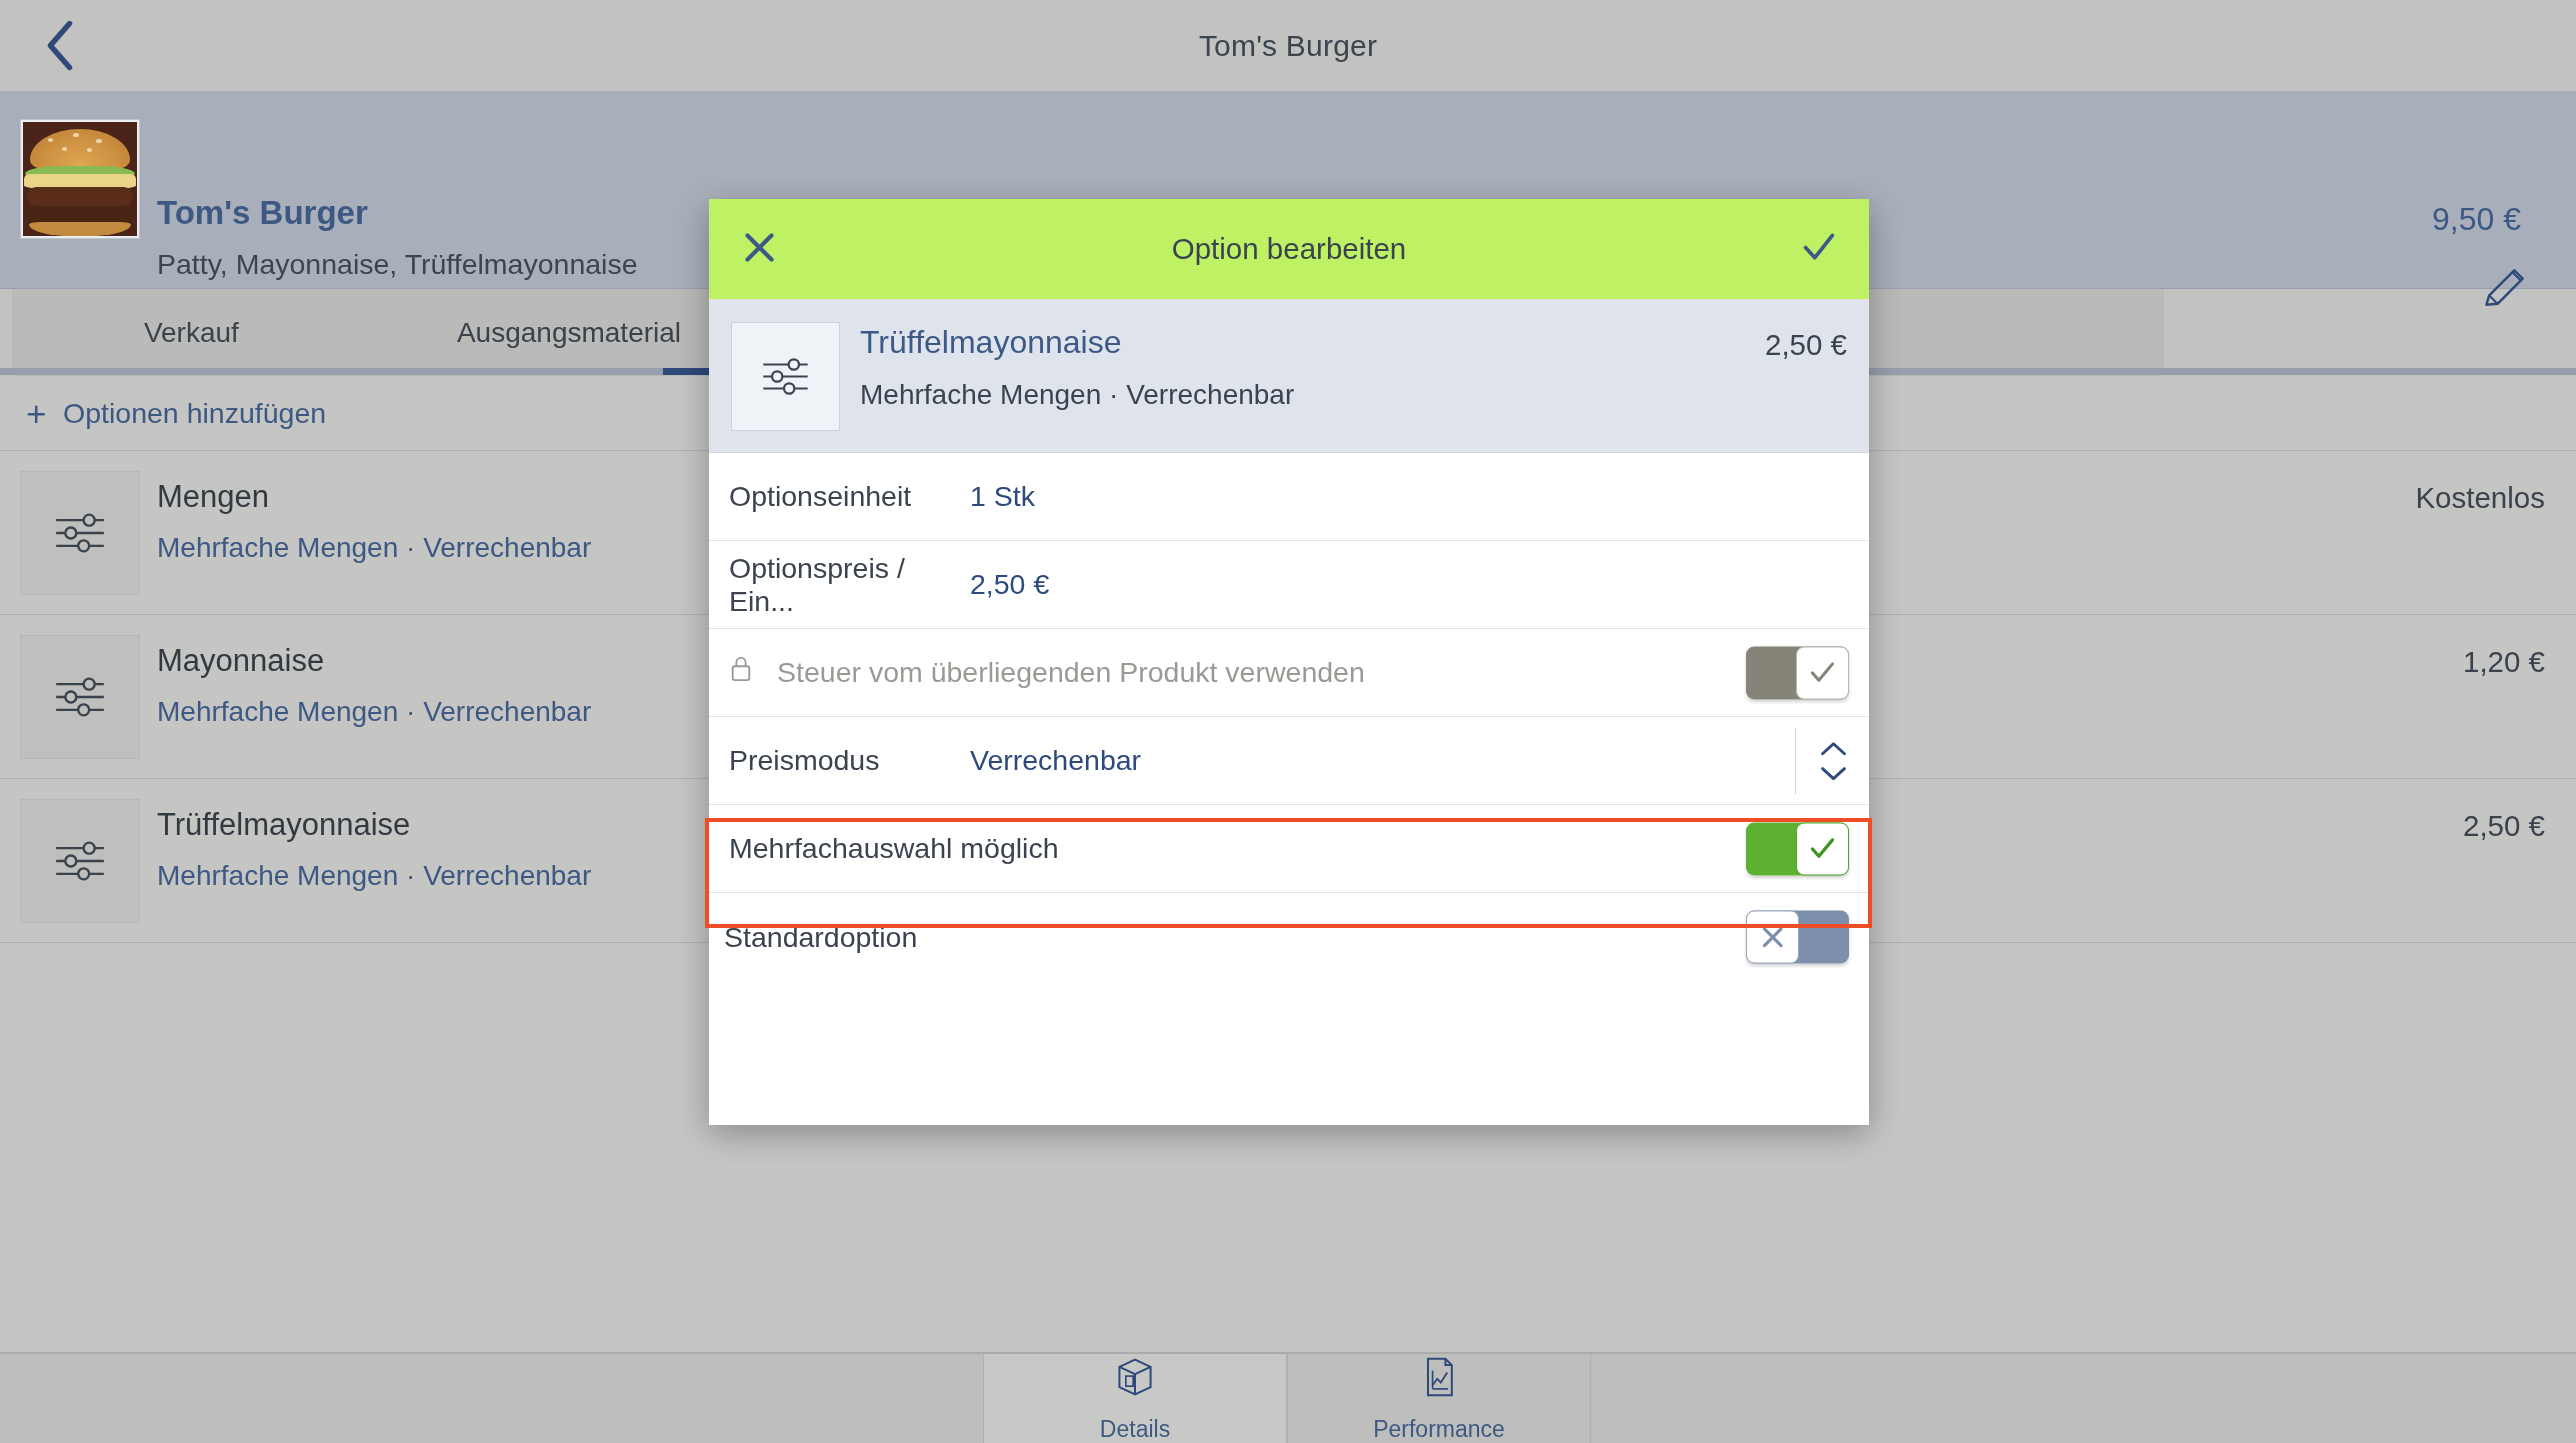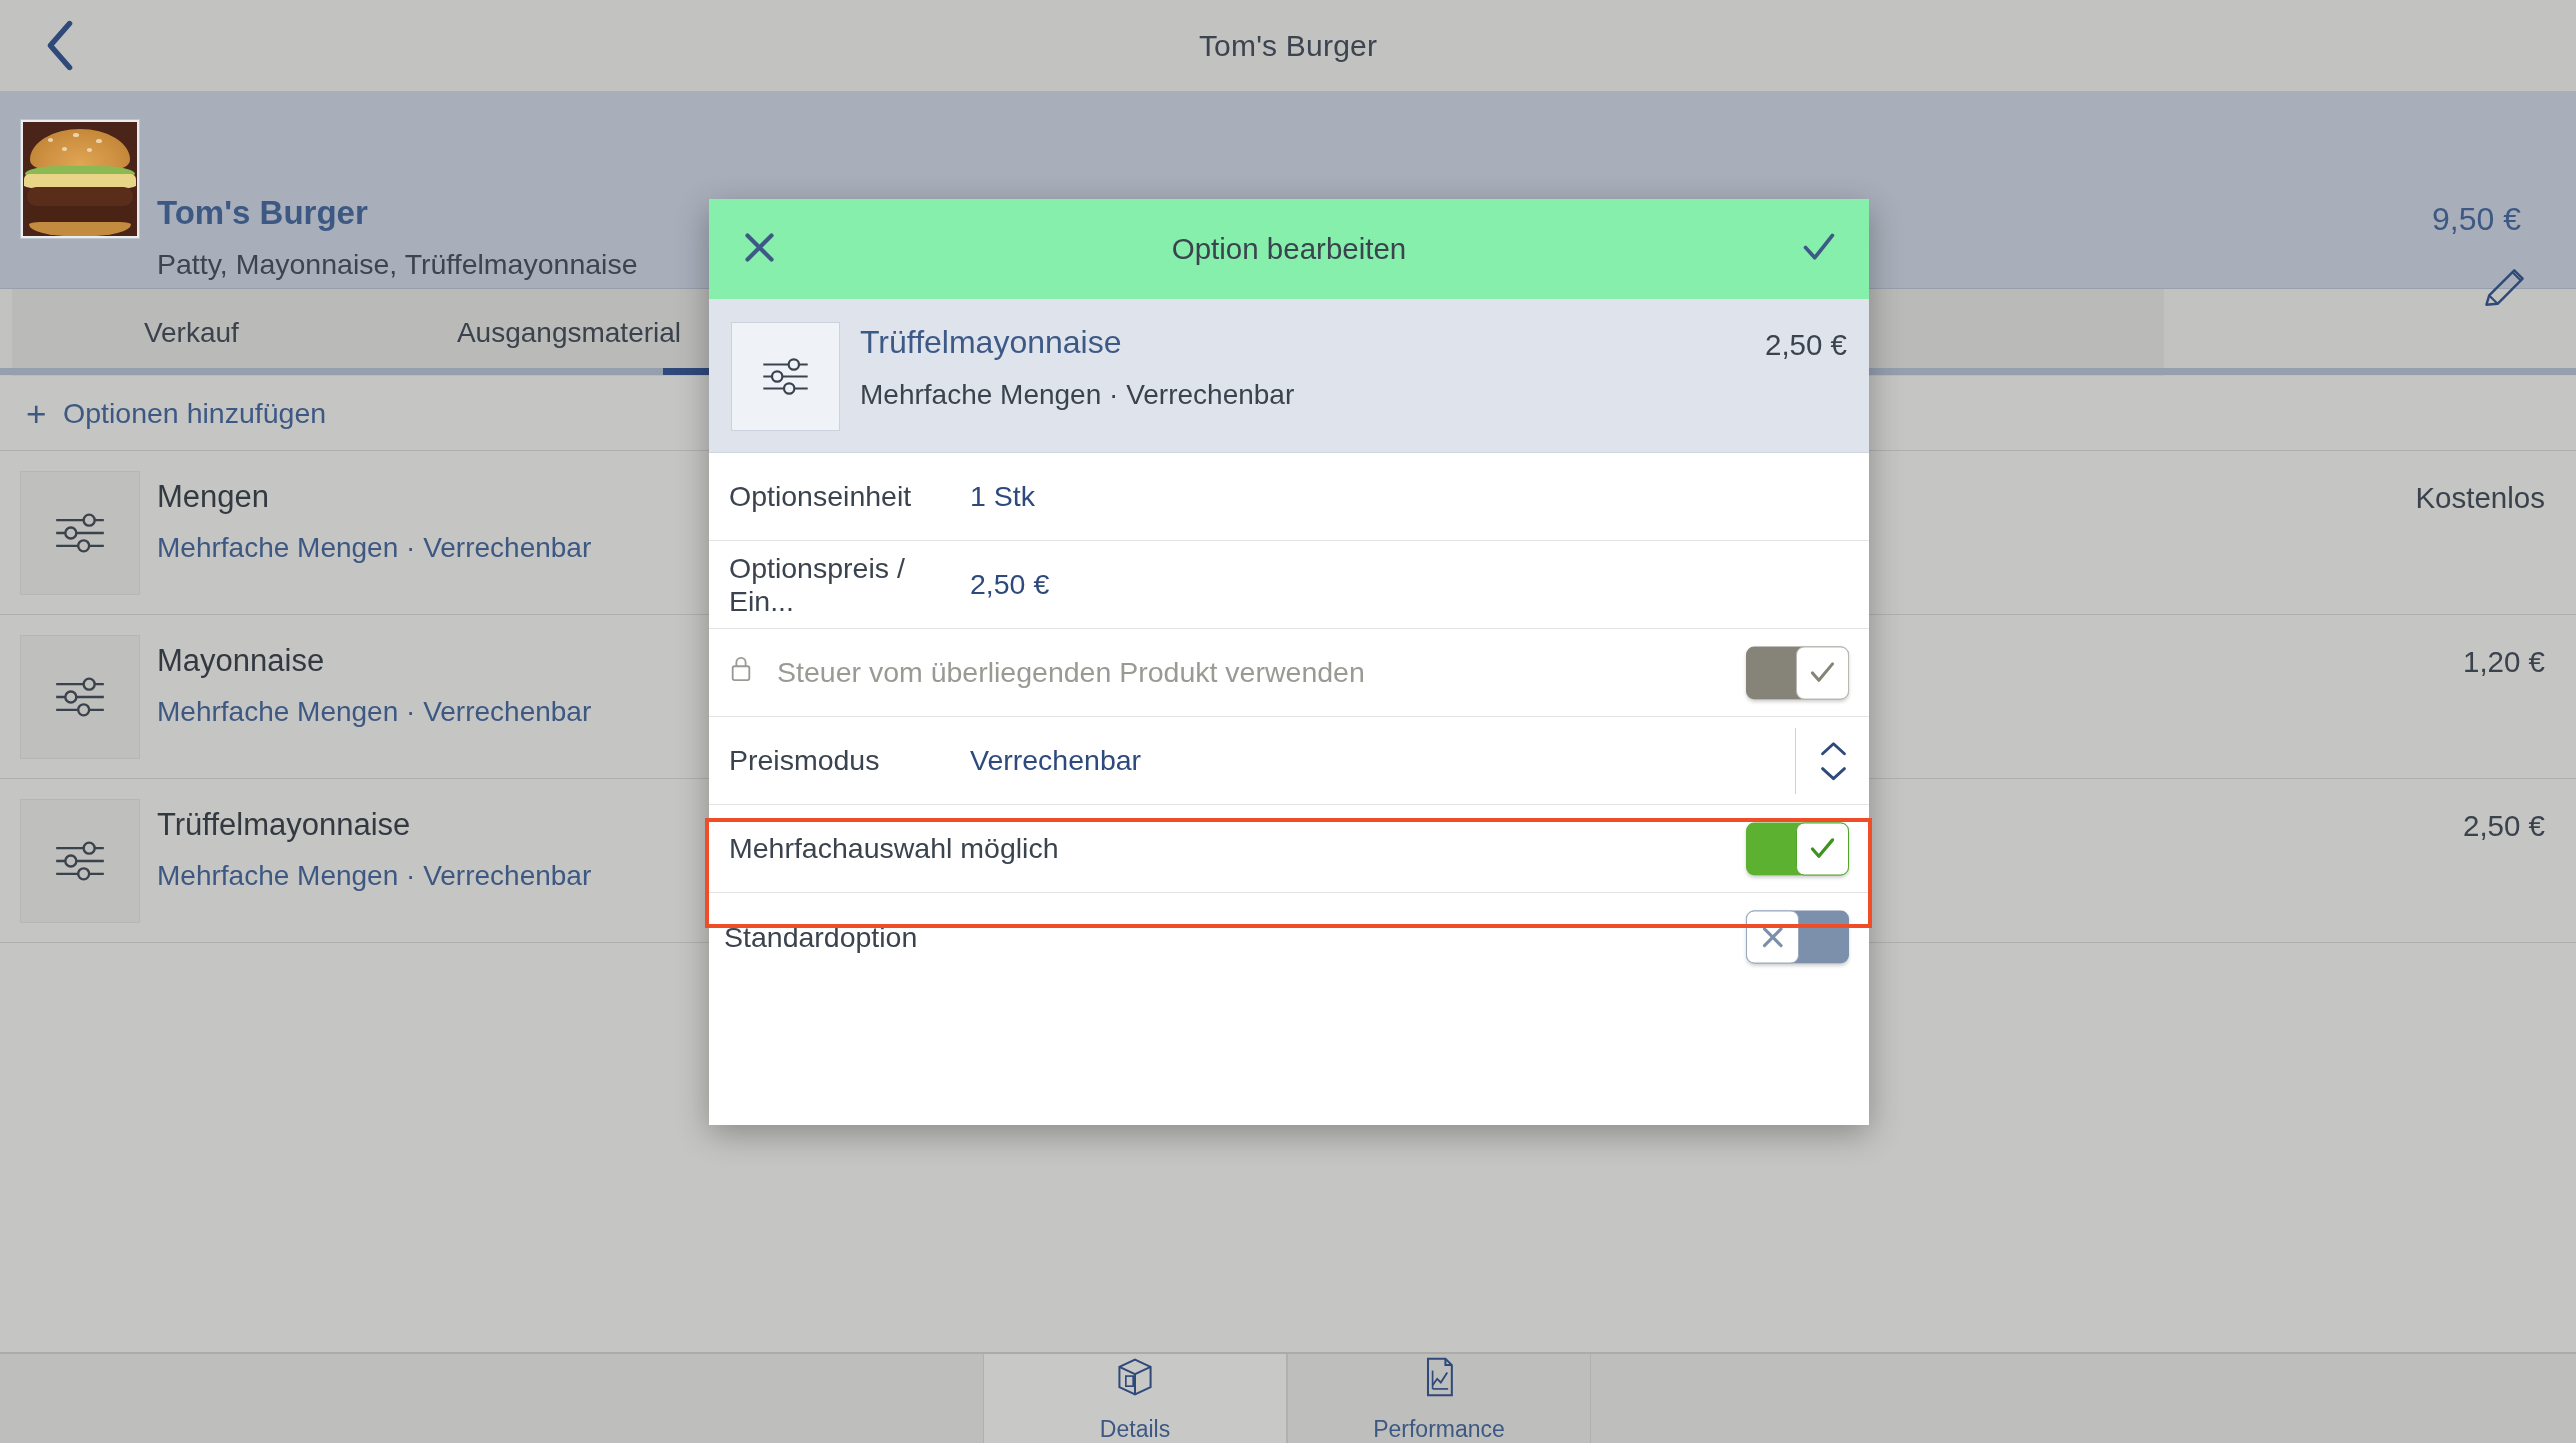--- a/index.html
+++ b/index.html
@@ -171,21 +171,21 @@
 
   
   .backdrop {
     position: absolute; inset: 0; background: rgba(40,44,52,0.04);
   }
   .modal {
     position: absolute; left: 709px; top: 199px; width: 1160px; height: 926px;
     background: #ffffff; box-shadow: 0 9.2px 31px rgba(0,0,0,0.30);
   }
   .modal-head {
-    position: relative; height: 101px; background: #86efac;
+    position: relative; height: 101px; background: #bef264;
     border-bottom: 1.8px solid #e2e2e2;
     display: flex; align-items: center;
   }
   .mh-btn {
     width: 101px; height: 101px;
     display: flex; align-items: center; justify-content: center;
   }
   .mh-title {
     flex: 1; text-align: center; font-size: 29.5px; color: #3b434e;
   }

